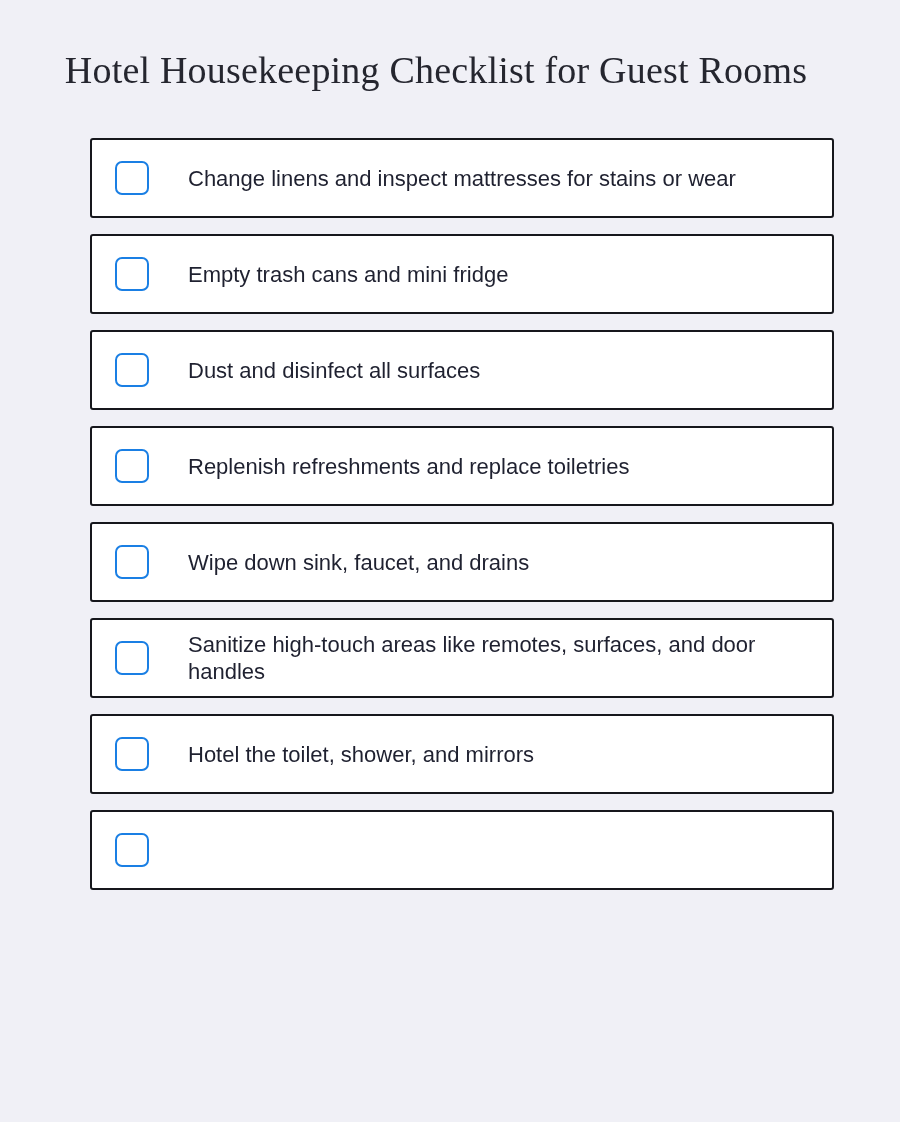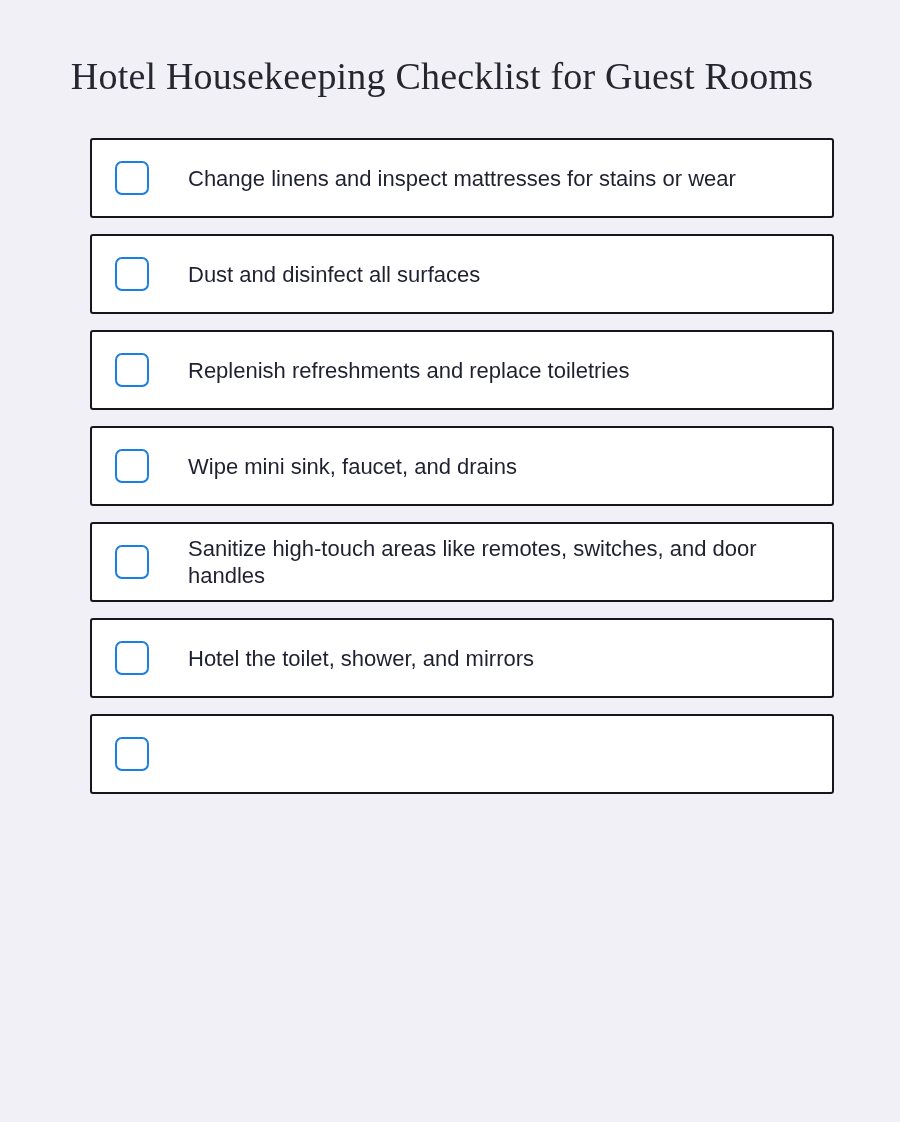--- a/index.html
+++ b/index.html
@@ -19,21 +19,21 @@
       position: absolute;
       left: 0;
       top: 44px;
       width: 868px;
       text-align: center;
       font-family: "Liberation Serif", "DejaVu Serif", serif;
       font-size: 38px;
       font-weight: normal;
       color: #25262f;
       letter-spacing: 0.2px;
-      margin: 8px;
+      margin: 2px;
       line-height: 48px;
     }
     .list {
       position: absolute;
       left: 78px;
       top: 126px;
       width: 744px;
       margin: 0;
       padding: 12px;
       list-style: none;
@@ -78,33 +78,37 @@
 
 <h1 class="title">Hotel Housekeeping Checklist for Guest Rooms</h1>
 
 <ul class="list">
   <li class="item">
     <span class="checkbox"></span>
     <span class="label">Change linens and inspect mattresses for stains or wear</span>
   </li>
   <li class="item">
     <span class="checkbox"></span>
+    <span class="label">Empty trash cans and mini fridge</span>
+  </li>
+  <li class="item">
+    <span class="checkbox"></span>
     <span class="label">Dust and disinfect all surfaces</span>
   </li>
   <li class="item">
     <span class="checkbox"></span>
     <span class="label">Replenish refreshments and replace toiletries</span>
   </li>
   <li class="item">
     <span class="checkbox"></span>
-    <span class="label">Wipe mini sink, faucet, and drains</span>
+    <span class="label">Wipe down sink, faucet, and drains</span>
   </li>
   <li class="item">
     <span class="checkbox"></span>
-    <span class="label">Sanitize high-touch areas like remotes, switches, and door handles</span>
+    <span class="label">Sanitize high-touch areas like remotes, surfaces, and door handles</span>
   </li>
   <li class="item">
     <span class="checkbox"></span>
     <span class="label">Hotel the toilet, shower, and mirrors</span>
   </li>
   <li class="item">
     <span class="checkbox"></span>
   </li>
 </ul>
 

